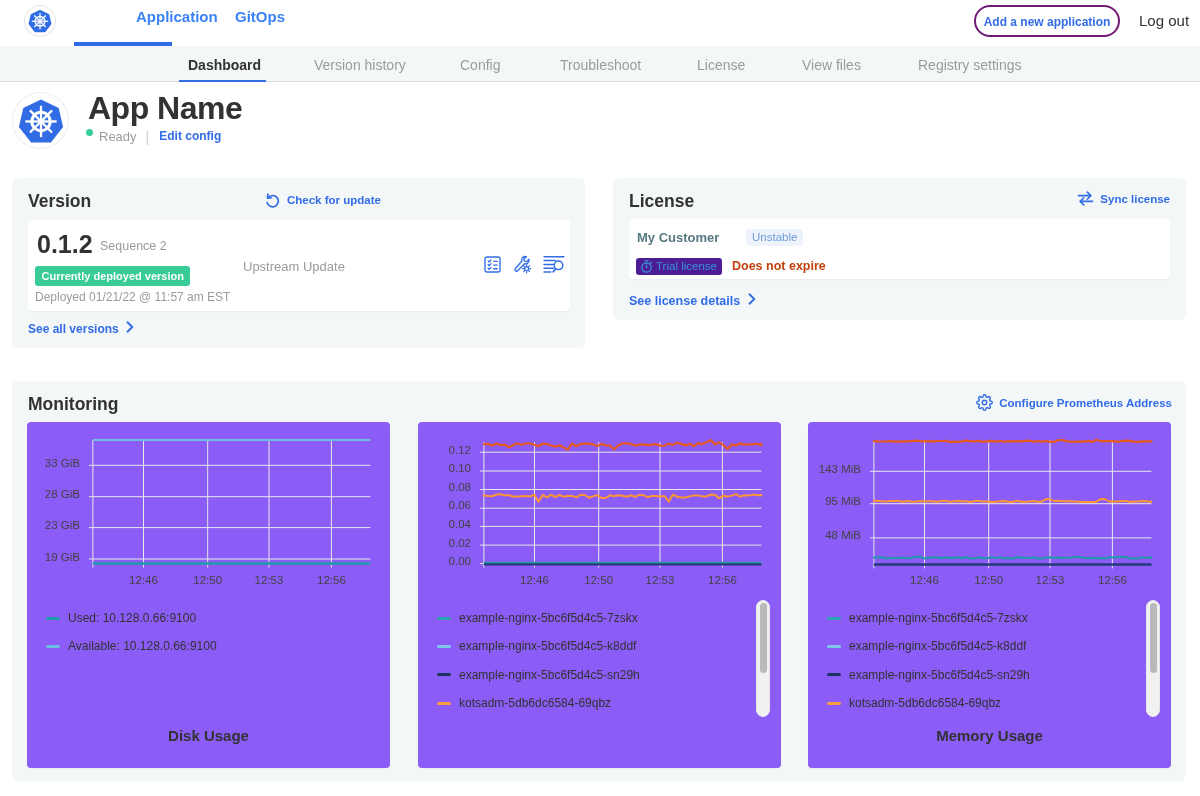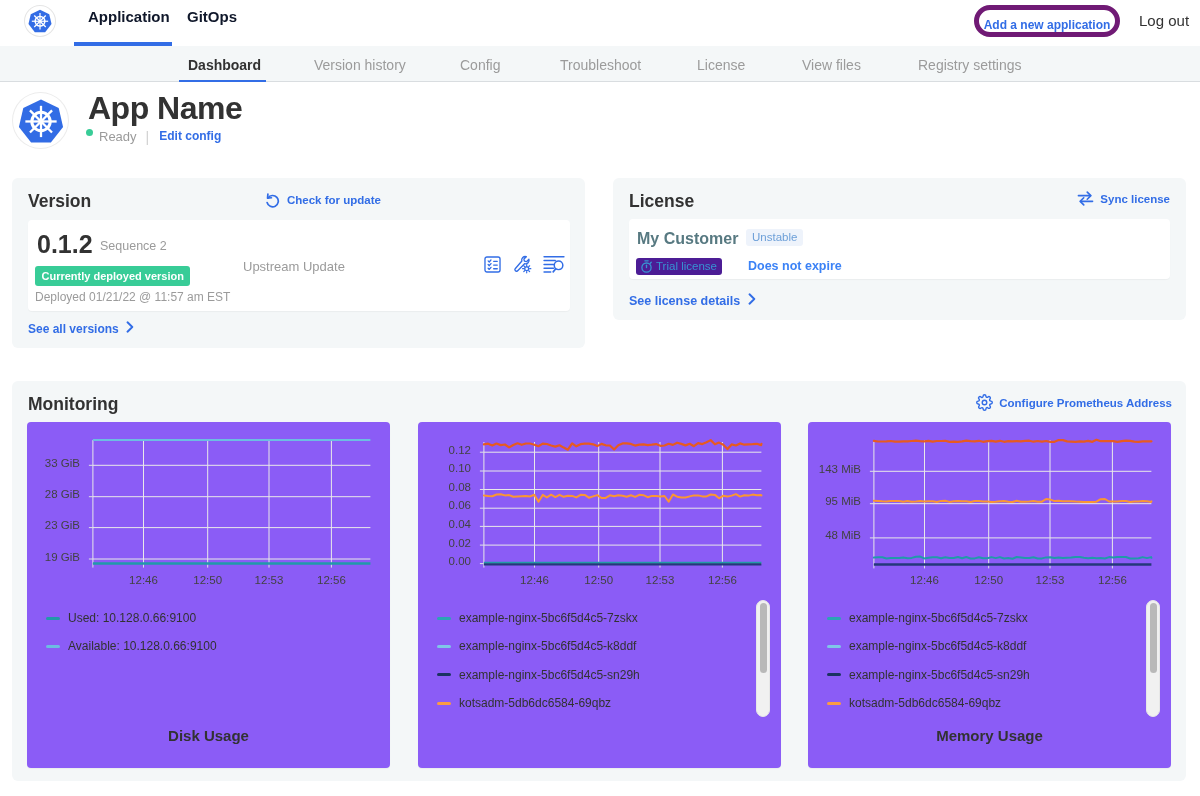--- a/index.html
+++ b/index.html
@@ -1,25 +1,25 @@
 <!DOCTYPE html>
 <html><head>
 <meta charset="utf-8">
 <style>
 * { margin:0; padding:0; box-sizing:border-box; }
 html,body { width:1200px; height:796px; font-family:"Liberation Sans",sans-serif; background:#fff; overflow:hidden; }
 
 .topbar { position:relative; height:46px; background:#fff; }
 .klogo-sm { position:absolute; left:25px; top:6px; width:30px; height:30px; border-radius:50%;
   background:#fff; box-shadow:0 0 0 1px #e5e5e5; display:flex; align-items:center; justify-content:center; }
-.tab { position:absolute; top:0; height:46px; line-height:33px; font-size:15px; font-weight:bold; color:#0f172a; }
+.tab { position:absolute; top:0; height:46px; line-height:33px; font-size:15px; font-weight:bold; color:#3b82f6;margin-left:48px; }
 .tab-app { left:88px; }
 .tab-git { left:187px; }
 .tab-underline { position:absolute; left:74px; top:42px; width:98px; height:3.5px; background:#326de6; }
-.addbtn { position:absolute; left:974px; top:5px; width:146px; height:32px; border:5px solid #701a75; border-radius:17px;
+.addbtn { position:absolute; left:974px; top:5px; width:146px; height:32px; border:2px solid #701a75; border-radius:17px;
   color:#326de6; font-size:12px; font-weight:bold; text-align:center; line-height:30px; background:#fff; }
 .logout { position:absolute; left:1139px; top:0; height:46px; line-height:42px; font-size:15px; color:#323232; }
 
 .subnav { position:relative; height:36px; background:#f4f7f8; border-bottom:1px solid #d9dde0; }
 .snitem { position:absolute; top:0; height:36px; line-height:39px; font-size:14px; color:#9b9b9b; }
 .sn-active { color:#323232; font-weight:bold; }
 .sn-underline { position:absolute; left:179px; top:34px; width:87px; height:3px; background:#326de6; }
 
 .apphead { position:relative; height:96px; background:#fff; }
 .klogo-lg { position:absolute; left:13px; top:11px; width:55px; height:55px; border-radius:50%;
@@ -43,26 +43,26 @@
 .vnum { position:absolute; left:9px; top:10px; font-size:25px; font-weight:bold; color:#323232; }
 .vseq { position:absolute; left:72px; top:19px; font-size:12.5px; color:#9b9b9b; }
 .vpill { position:absolute; left:7px; top:46px; height:20px; padding:0 6.5px; background:#38cc97; color:#fff;
   font-size:11px; font-weight:bold; border-radius:3px; line-height:20px; }
 .vdep { position:absolute; left:7px; top:70px; font-size:12px; color:#9b9b9b; }
 .vup { position:absolute; left:215px; top:39px; font-size:13px; font-weight:normal; color:#9b9b9b; }
 .vicons { position:absolute; left:455px; top:35px; display:flex; gap:11px; align-items:center; }
 .seeall { position:absolute; left:16px; top:143px; font-size:12px; font-weight:bold; color:#326de6; }
 
 .lbox { left:16px; top:41px; width:541px; height:60px; }
-.lname { position:absolute; left:8px; top:11px; font-size:16px; font-weight:bold; color:#577981; }
+.lname { position:absolute; left:8px; top:11px; font-size:13px; font-weight:bold; color:#577981; }
 .lpill-unstable { position:absolute; left:117px; top:10px; height:17px; padding:0 6px; background:#eef3fb; border-radius:3px;
   font-size:11.5px; color:#6c9fd8; line-height:17px; }
 .lpill-trial { position:absolute; left:7px; top:39px; height:17px; padding:0 5px 0 4px; background:#4c1d95; border-radius:3px;
   font-size:11.5px; font-weight:normal; color:#3793d3; line-height:17px; display:flex; align-items:center; gap:3px; }
-.lexpire { position:absolute; left:103px; top:40px; font-size:12.5px; font-weight:bold; color:#3b82f6;margin-left:16px; }
+.lexpire { position:absolute; left:103px; top:40px; font-size:12.5px; font-weight:bold; color:#c2410c; }
 .seelic { position:absolute; left:16px; top:115px; font-size:12.5px; font-weight:bold; color:#326de6; }
 
 .card-mon { left:12px; top:203px; width:1174px; height:400px; }
 .monhead { position:absolute; left:16px; top:12px; font-size:18px; color:#323232; }
 .chartcard { position:absolute; top:41px; width:363px; height:346px; background:#8b5cf6; border-radius:4px; box-shadow:0 1px 1px rgba(0,0,0,0.04); }
 .cc1 { left:15px; } .cc2 { left:406px; } .cc3 { left:796px; }
 .chartsvg { position:absolute; left:0; top:0; }
 .legend { position:absolute; left:19px; top:182px; }
 .legrow { height:28.3px; display:flex; align-items:center; font-size:12px; color:#323232; }
 .ldash { width:14px; height:3px; border-radius:2px; margin-right:8px; flex:0 0 14px; }

